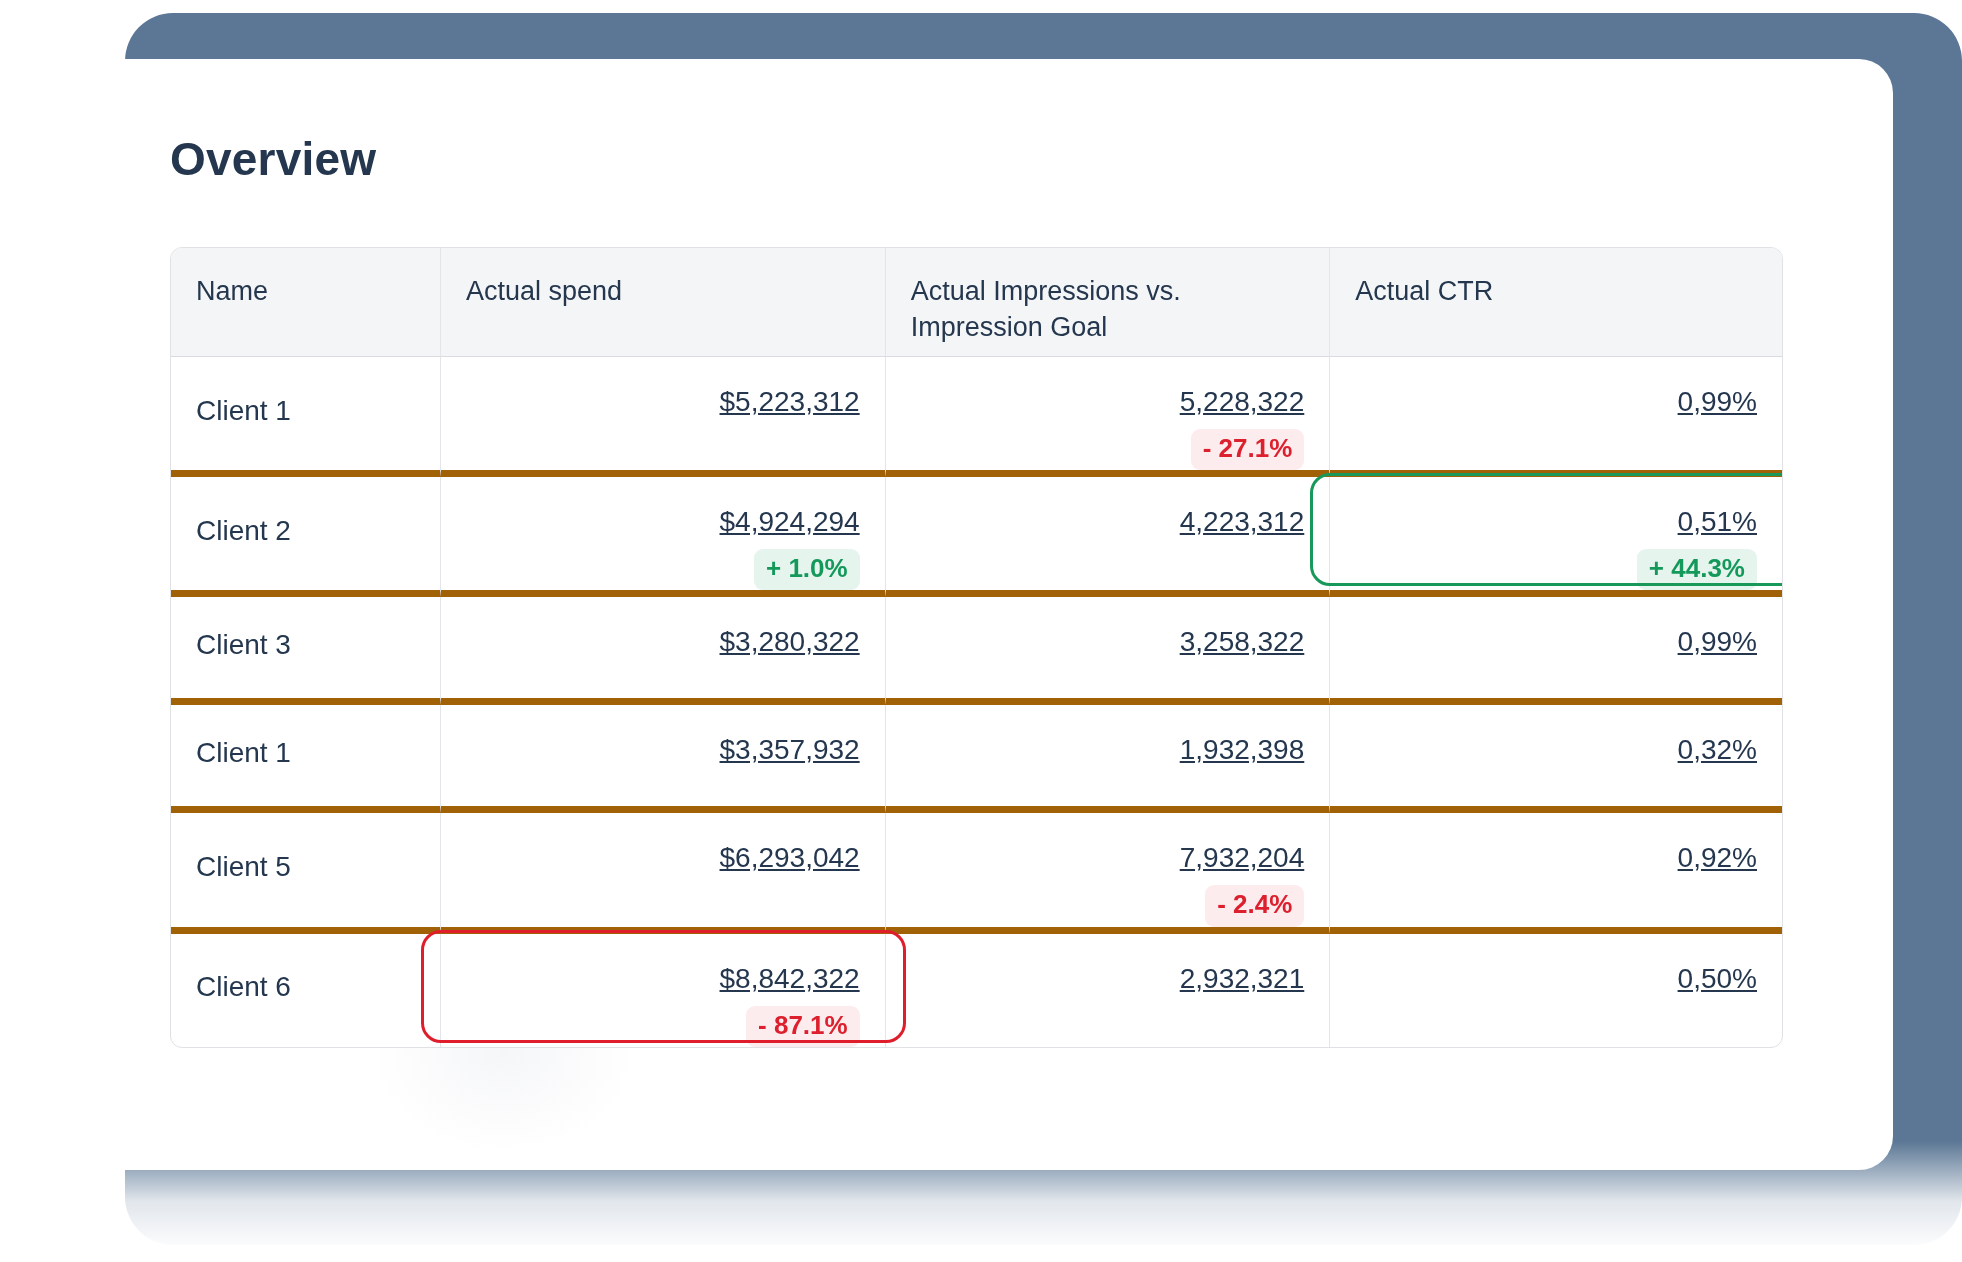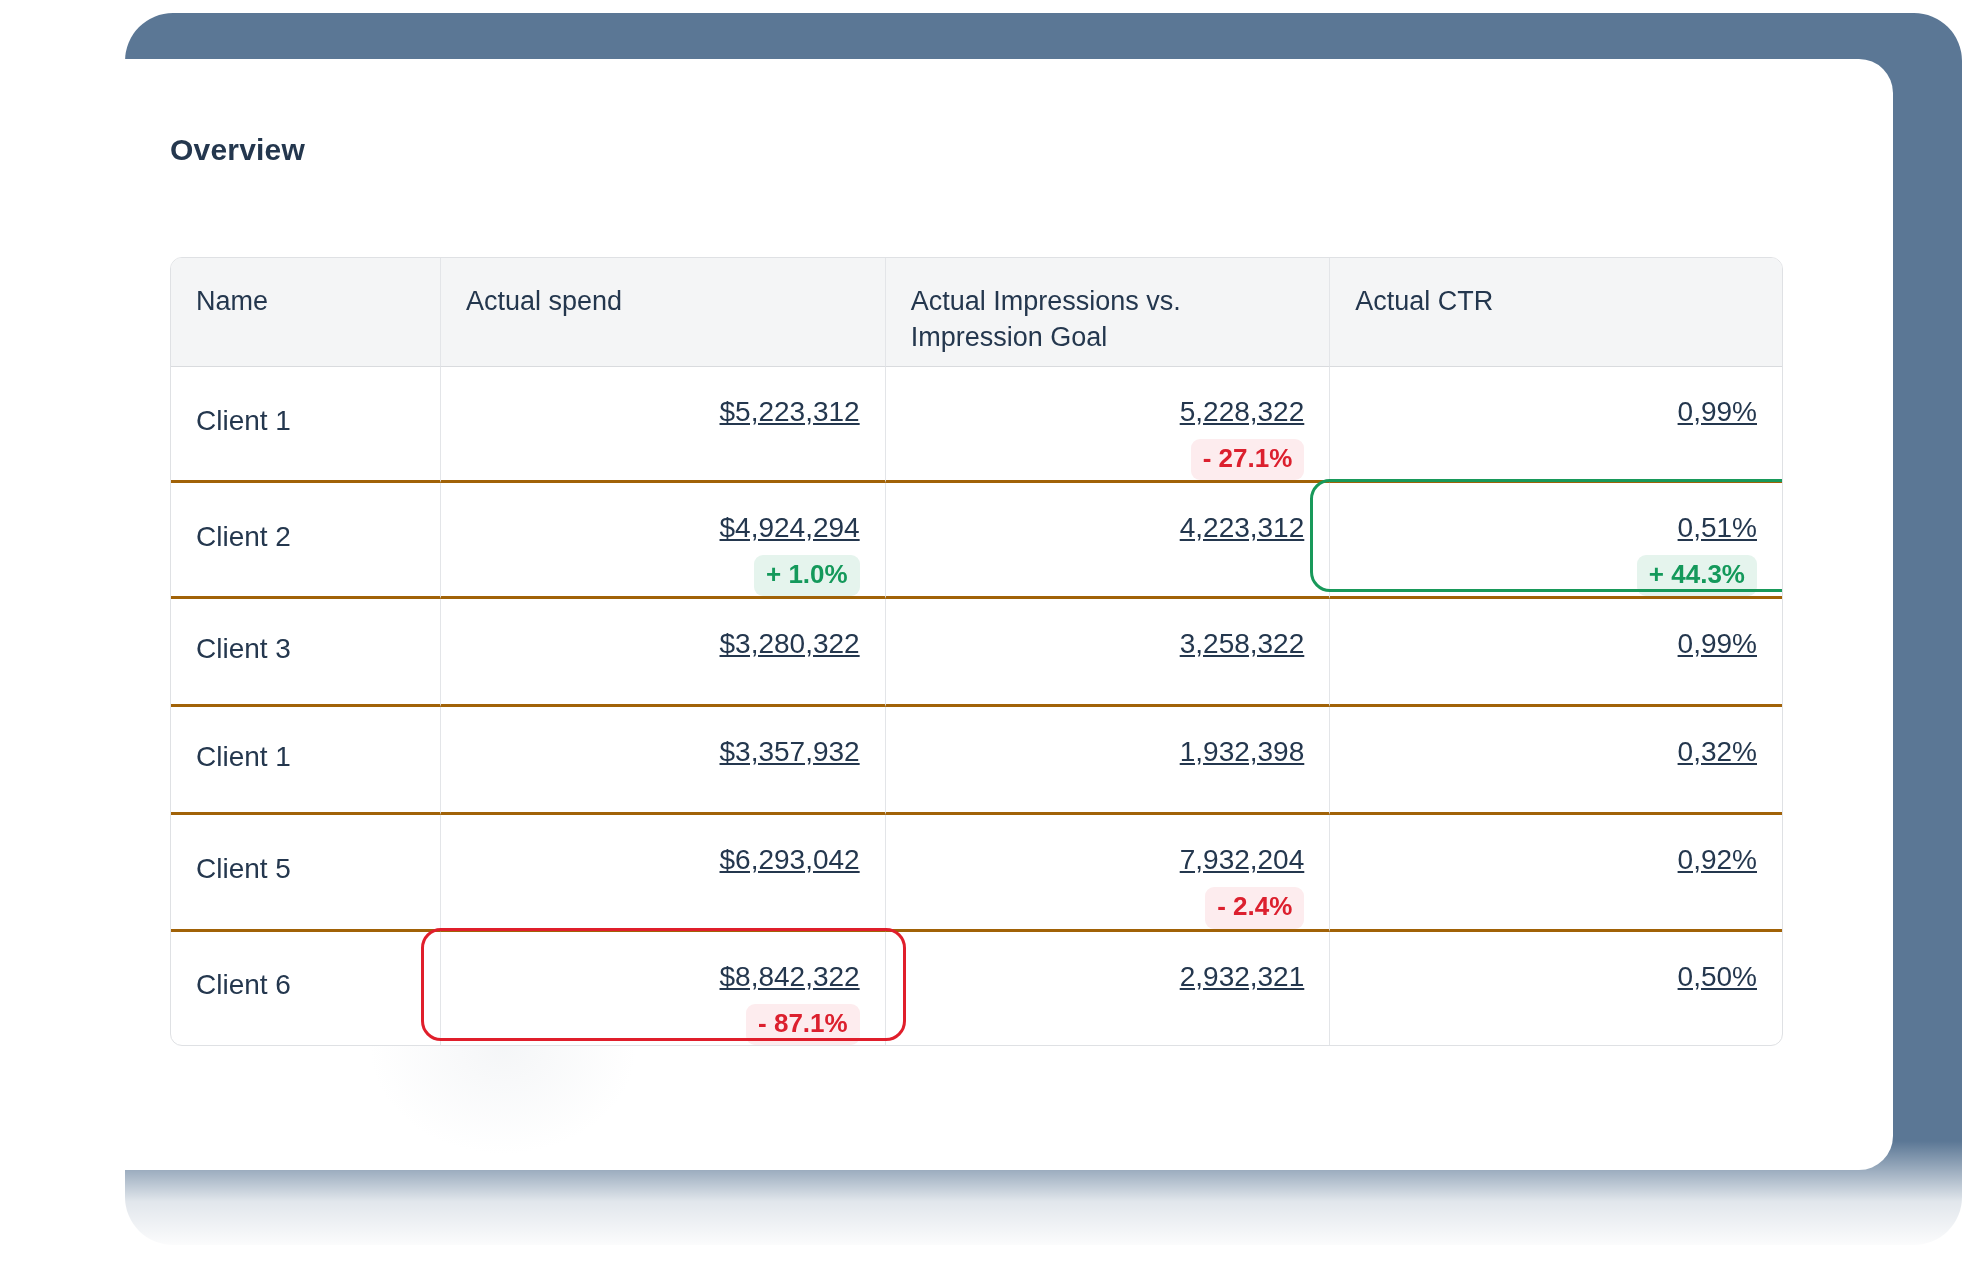--- a/index.html
+++ b/index.html
@@ -27,39 +27,39 @@
   .card{position:absolute;left:83px;top:59px;width:1810px;height:1111px;
     background:#ffffff;border-radius:34px;}
 
   
   .smudge{position:absolute;pointer-events:none;border-radius:50%;}
   .smudge.s1{left:1270px;top:470px;width:420px;height:330px;
     background:radial-gradient(closest-side, rgba(208,214,221,0.30), rgba(208,214,221,0) 70%);}
   .smudge.s2{left:230px;top:840px;width:380px;height:300px;
     background:radial-gradient(closest-side, rgba(208,214,221,0.22), rgba(208,214,221,0) 70%);}
 
-  .title{position:absolute;left:87px;top:73px;font-size:30px;line-height:1.2;
+  .title{position:absolute;left:87px;top:73px;font-size:46px;line-height:1.2;
     font-weight:700;color:var(--navy);letter-spacing:0.2px;}
 
-  .table-wrap{position:absolute;left:87px;top:198px;width:1613px;
+  .table-wrap{position:absolute;left:87px;top:188px;width:1613px;
     border:1px solid #dfe1e4;border-radius:12px;overflow:hidden;background:#fff;}
   table{width:100%;border-collapse:separate;border-spacing:0;table-layout:fixed;}
   col.c-name{width:16.7%;}
   col.c-spend{width:27.6%;}
   col.c-impr{width:27.6%;}
   col.c-ctr{width:28.1%;}
 
   th{height:109px;background:var(--header-bg);vertical-align:top;text-align:left;
     padding:26px 24px 0 25px;font-size:27px;font-weight:500;color:var(--navy);
     line-height:1.32;border-bottom:1px solid #d9dbde;}
   th + th, td + td{border-left:1px solid var(--border);}
   th .th-label{display:block;max-width:360px;}
 
   td{height:108px;vertical-align:top;font-size:28px;font-weight:500;color:var(--navy);
-    border-bottom:3px solid #a16207;position:relative;background:transparent;}
+    border-bottom:7px solid #a16207;position:relative;background:transparent;}
   tr:last-child td{border-bottom:none;height:104px;}
   td.name-cell{vertical-align:middle;text-align:left;padding:0 0 6px 25px;}
   td.value-cell{text-align:right;padding:29px 25px 0 0;text-decoration:underline;}
 
   .badge{display:inline-block;margin-top:11px;padding:4px 12px 6px 12px;border-radius:9px;
     font-size:26px;font-weight:600;line-height:1.2;}
   .badge.down{color:var(--red);background:var(--red-bg);}
   .badge.up{color:var(--green);background:var(--green-bg);}
 
   

